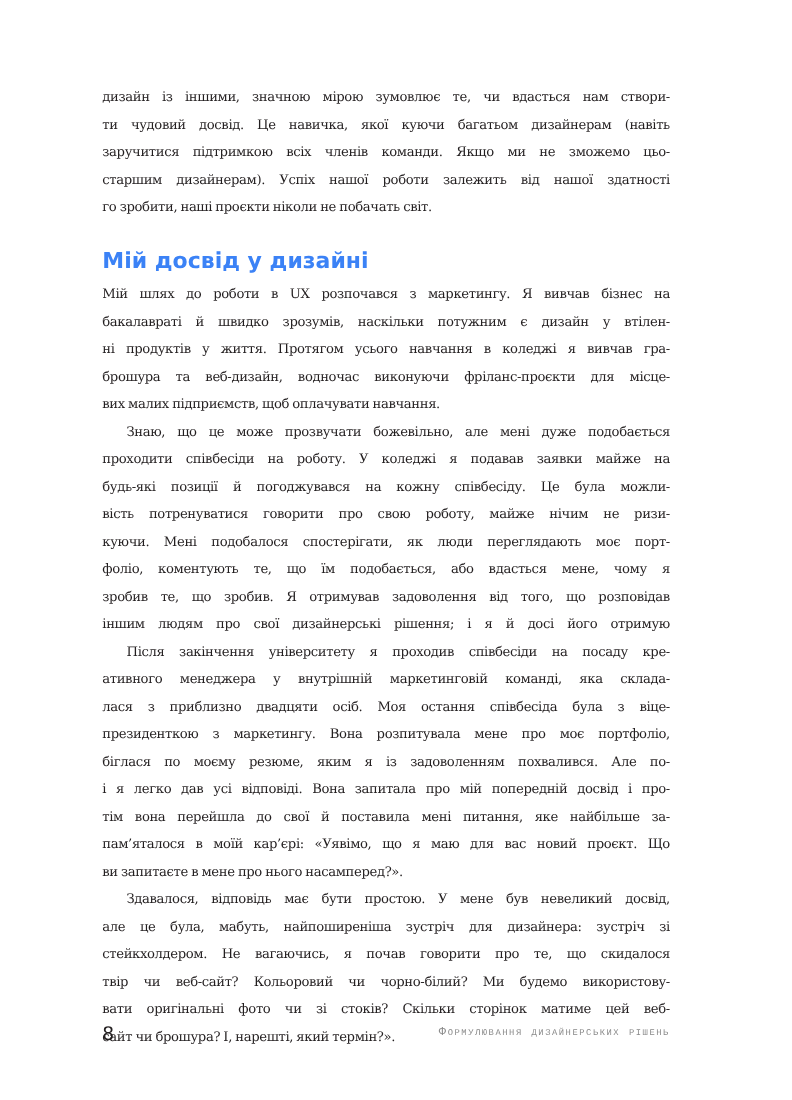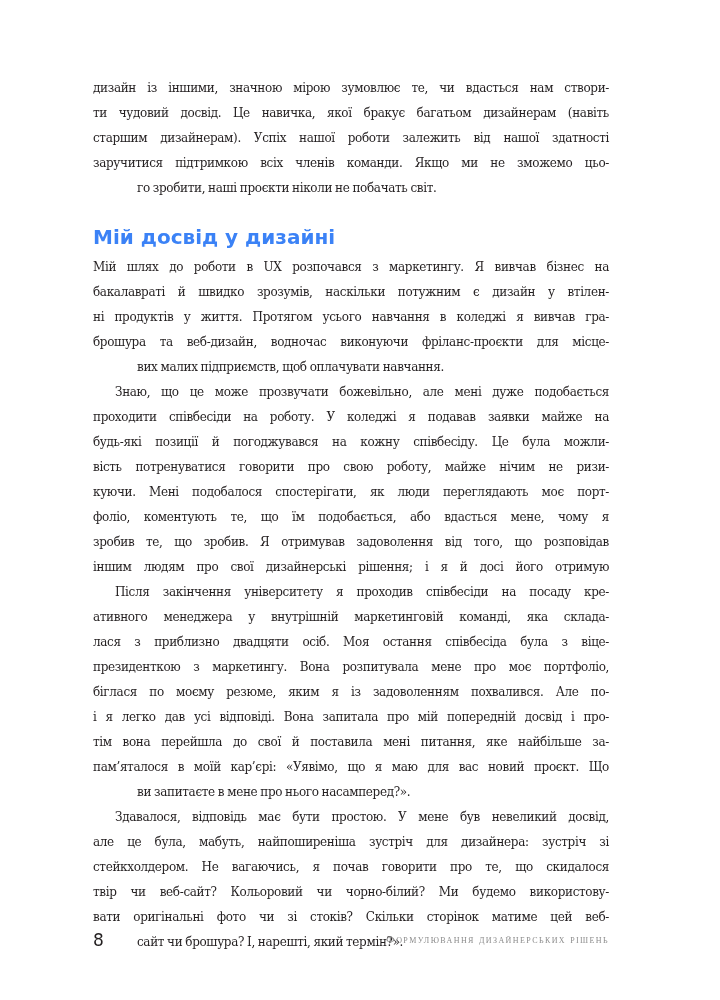--- a/index.html
+++ b/index.html
@@ -10,57 +10,57 @@
     font-size: 12px;
     line-height: 25px;
     height: 25px;
     color: #231f20;
     white-space: nowrap;
     text-align: justify;
     text-align-last: justify;
     letter-spacing: -0.35px;
     word-spacing: -0.5px;
   }
-  .line.last { text-align-last: left; margin-left: 44px; }
+  .line.last { text-align-last: left; }
   .line.indent { padding-left: 22px; }
   .heading {
     font-family: "DejaVu Sans", "Liberation Sans", sans-serif;
     font-weight: bold;
     font-size: 20px;
     color: #3b82f6;
     height: 36px;
     line-height: 36px;
     margin-top: 18px;
     margin-bottom: 0;
     letter-spacing: 0px;
   }
   .footer { position:absolute; top:930px; left:93px; width:516px; height:24px; }
   .page-num {
     position:absolute; left:0; top:0;
     font-family: "DejaVu Sans", "Liberation Sans", sans-serif;
     font-size: 17px; color:#231f20;
   }
   .running-head {
     position:absolute; right:0; top:3px;
-    font-family: Liberation Serif, serif;
+    font-family: Liberation Mono, monospace;
     font-size: 11px; color:#8a8a8a;
     letter-spacing: 1.4px;
     font-variant: small-caps;
     text-transform: none;
   }
 </style>
 </head>
 <body>
 
 <div class="page">
   <div>
     <div class="line">дизайн із іншими, значною мірою зумовлює те, чи вдасться нам створи-</div>
-    <div class="line">ти чудовий досвід. Це навичка, якої бракує багатьом дизайнерам (навіть</div>
+    <div class="line">ти чудовий досвід. Це навичка, якої куючи багатьом дизайнерам (навіть</div>
+    <div class="line">заручитися підтримкою всіх членів команди. Якщо ми не зможемо цьо-</div>
     <div class="line">старшим дизайнерам). Успіх нашої роботи залежить від нашої здатності</div>
-    <div class="line">заручитися підтримкою всіх членів команди. Якщо ми не зможемо цьо-</div>
     <div class="line last">го зробити, наші проєкти ніколи не побачать світ.</div>
   </div>
 
   <div class="heading">Мій досвід у дизайні</div>
 
   <div>
     <div class="line">Мій шлях до роботи в UX розпочався з маркетингу. Я вивчав бізнес на</div>
     <div class="line">бакалавраті й швидко зрозумів, наскільки потужним є дизайн у втілен-</div>
     <div class="line">ні продуктів у життя. Протягом усього навчання в коледжі я вивчав гра-</div>
     <div class="line">брошура та веб-дизайн, водночас виконуючи фріланс-проєкти для місце-</div>

